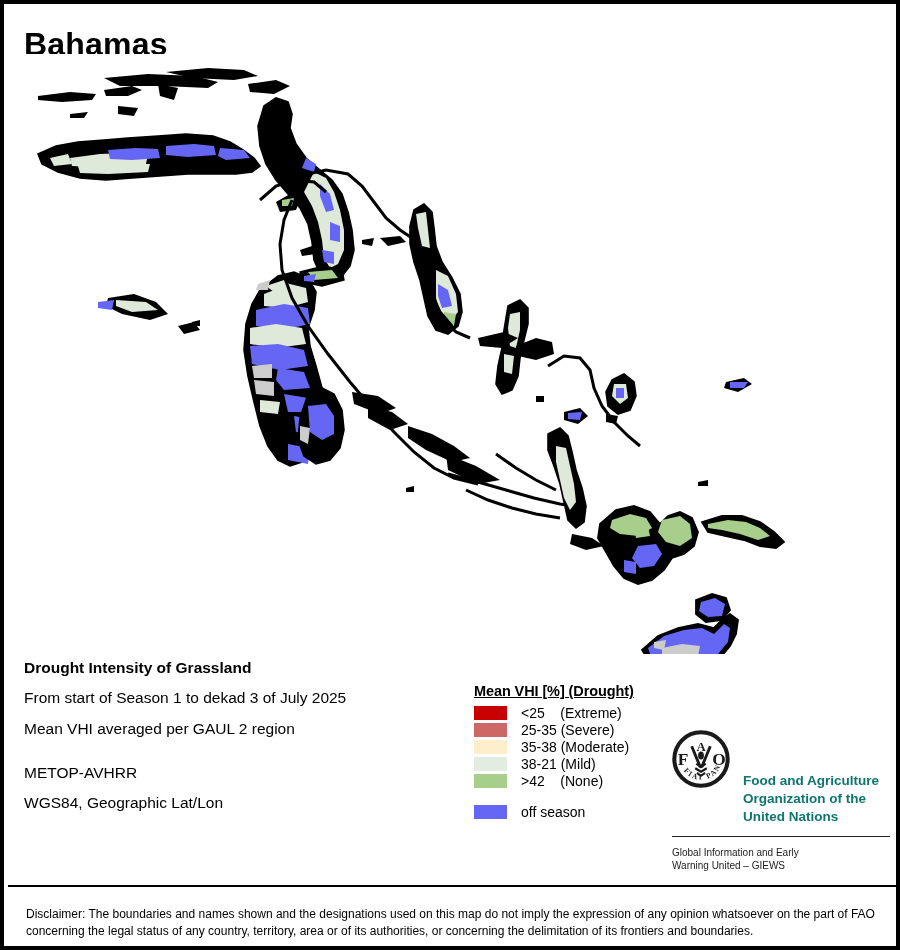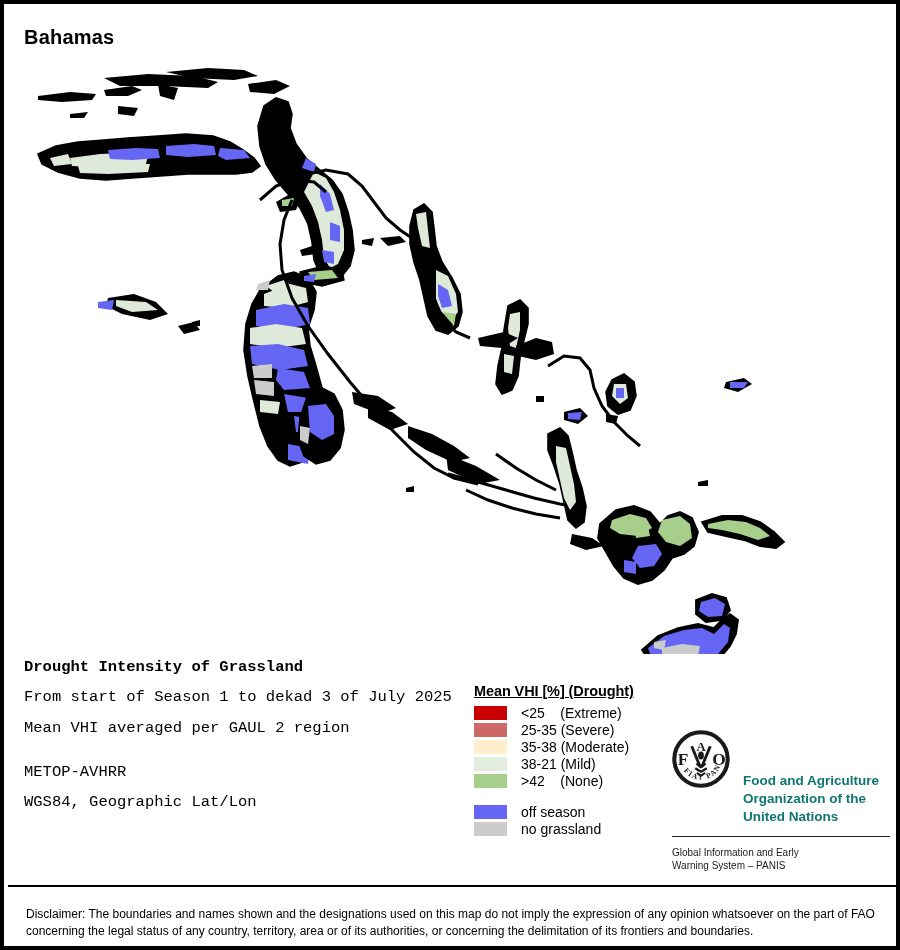--- a/index.html
+++ b/index.html
@@ -1,23 +1,23 @@
 <!DOCTYPE html>
 <html><head>
 <meta charset="utf-8">
 <style>
   html,body{margin:0;padding:0;background:#fff;}
   body{width:900px;height:950px;font-family:"Liberation Sans",sans-serif;}
   #page{position:relative;width:900px;height:950px;box-sizing:border-box;
         border:4px solid #000;background:#fff;overflow:hidden;}
-  #title{position:absolute;left:20px;top:22px;font-size:20px;font-weight:bold;
+  #title{position:absolute;left:20px;top:22px;font-size:32px;font-weight:bold;
          letter-spacing:.2px;color:#000;}
   #map-canvas{position:absolute;left:4px;top:50px;width:888px;height:600px;}
   
-  #info{position:absolute;left:20px;top:655px;width:430px;font-family:Liberation Mono, monospace;}
+  #info{position:absolute;left:20px;top:655px;width:430px;}
   #info .line{font-size:15.5px;color:#000;margin-bottom:13px;line-height:1.12;}
   #info .line.bold{font-weight:bold;}
   #info .gap{height:14px;}
   
   #legend{position:absolute;left:470px;top:652px;width:215px;}
   #legend-title{font-size:14.5px;font-weight:bold;text-decoration:underline;
                 margin-bottom:5px;color:#000;letter-spacing:-.1px;margin-top:27px;}
   .lg-row{display:flex;align-items:center;height:17px;}
   .lg-sw{width:33px;height:14px;flex:0 0 33px;}
   .lg-lb{margin-left:14px;font-size:14px;color:#000;white-space:pre;}
@@ -256,24 +256,20 @@
       <div class="lg-sw" style="background:#a8ce8c"></div>
       <div class="lg-lb">&gt;42    (None)</div>
     </div>
 
     <div class="lg-space"></div>
 
     <div class="lg-row">
       <div class="lg-sw" style="background:#6666f5"></div>
       <div class="lg-lb">off season</div>
     </div>
-    <div class="lg-row">
-      <div class="lg-sw" style="background:#cccccc"></div>
-      <div class="lg-lb">no grassland</div>
-    </div>
   </div>
 
   <div id="fao">
     <div id="fao-top">
       <div id="fao-mark">
         <svg width="58" height="58" viewBox="0 0 100 100">
           <circle cx="50" cy="50" r="46" fill="none" stroke="#1a1a1a" stroke-width="7"></circle>
           <text x="19" y="60" font-family="'Liberation Serif',serif" font-size="30" font-weight="bold" fill="#1a1a1a" text-anchor="middle">F</text>
           <text x="50" y="36" font-family="'Liberation Serif',serif" font-size="22" font-weight="bold" fill="#1a1a1a" text-anchor="middle">A</text>
           <text x="81" y="60" font-family="'Liberation Serif',serif" font-size="30" font-weight="bold" fill="#1a1a1a" text-anchor="middle">O</text>
@@ -290,20 +286,20 @@
       </div>
       <div id="fao-name">
         <div>Food and Agriculture</div>
         <div>Organization of the</div>
         <div>United Nations</div>
       </div>
     </div>
     <div id="fao-rule"></div>
     <div id="fao-sub">
       <div>Global Information and Early</div>
-      <div>Warning System – PANIS</div>
+      <div>Warning United – GIEWS</div>
     </div>
   </div>
 
   <div id="disc-rule"></div>
   <div id="disclaimer">Disclaimer: The boundaries and names shown and the designations used on this map do not imply the expression of any opinion whatsoever on the part of FAO concerning the legal status of any country, territory, area or of its authorities, or concerning the delimitation of its frontiers and boundaries.</div>
 
 </div>
 
 </body></html>

